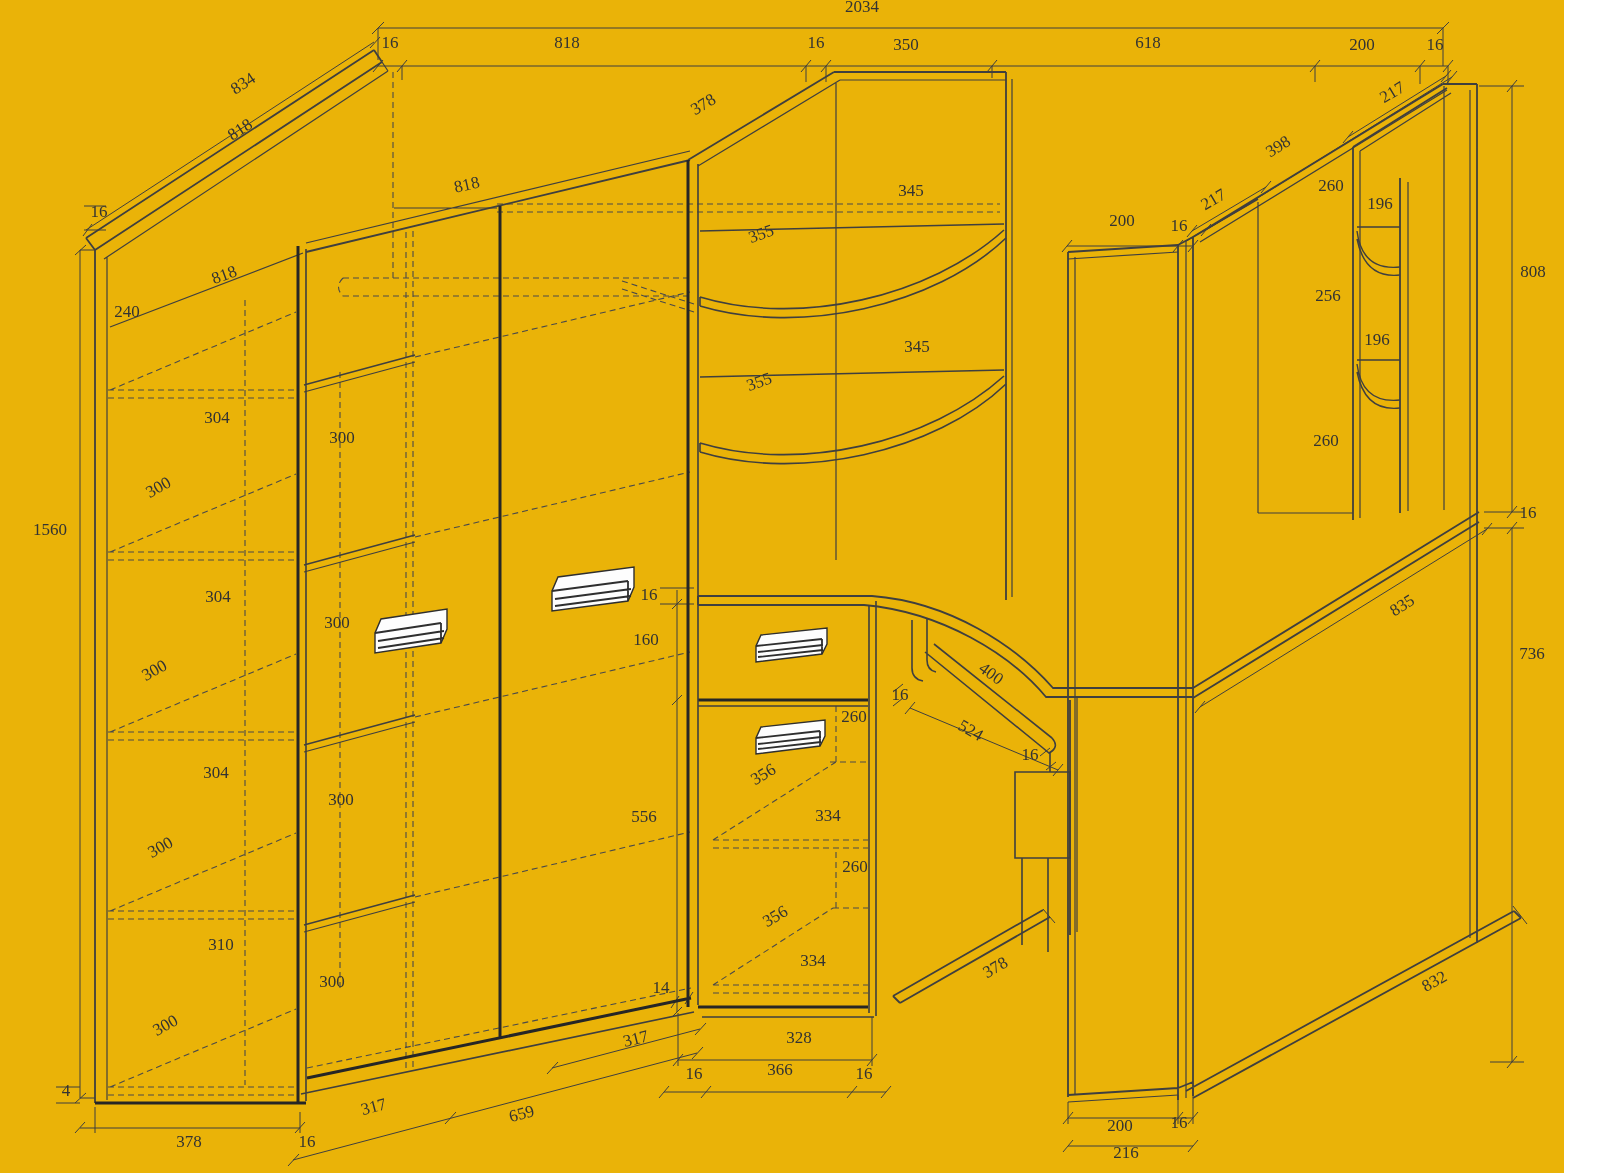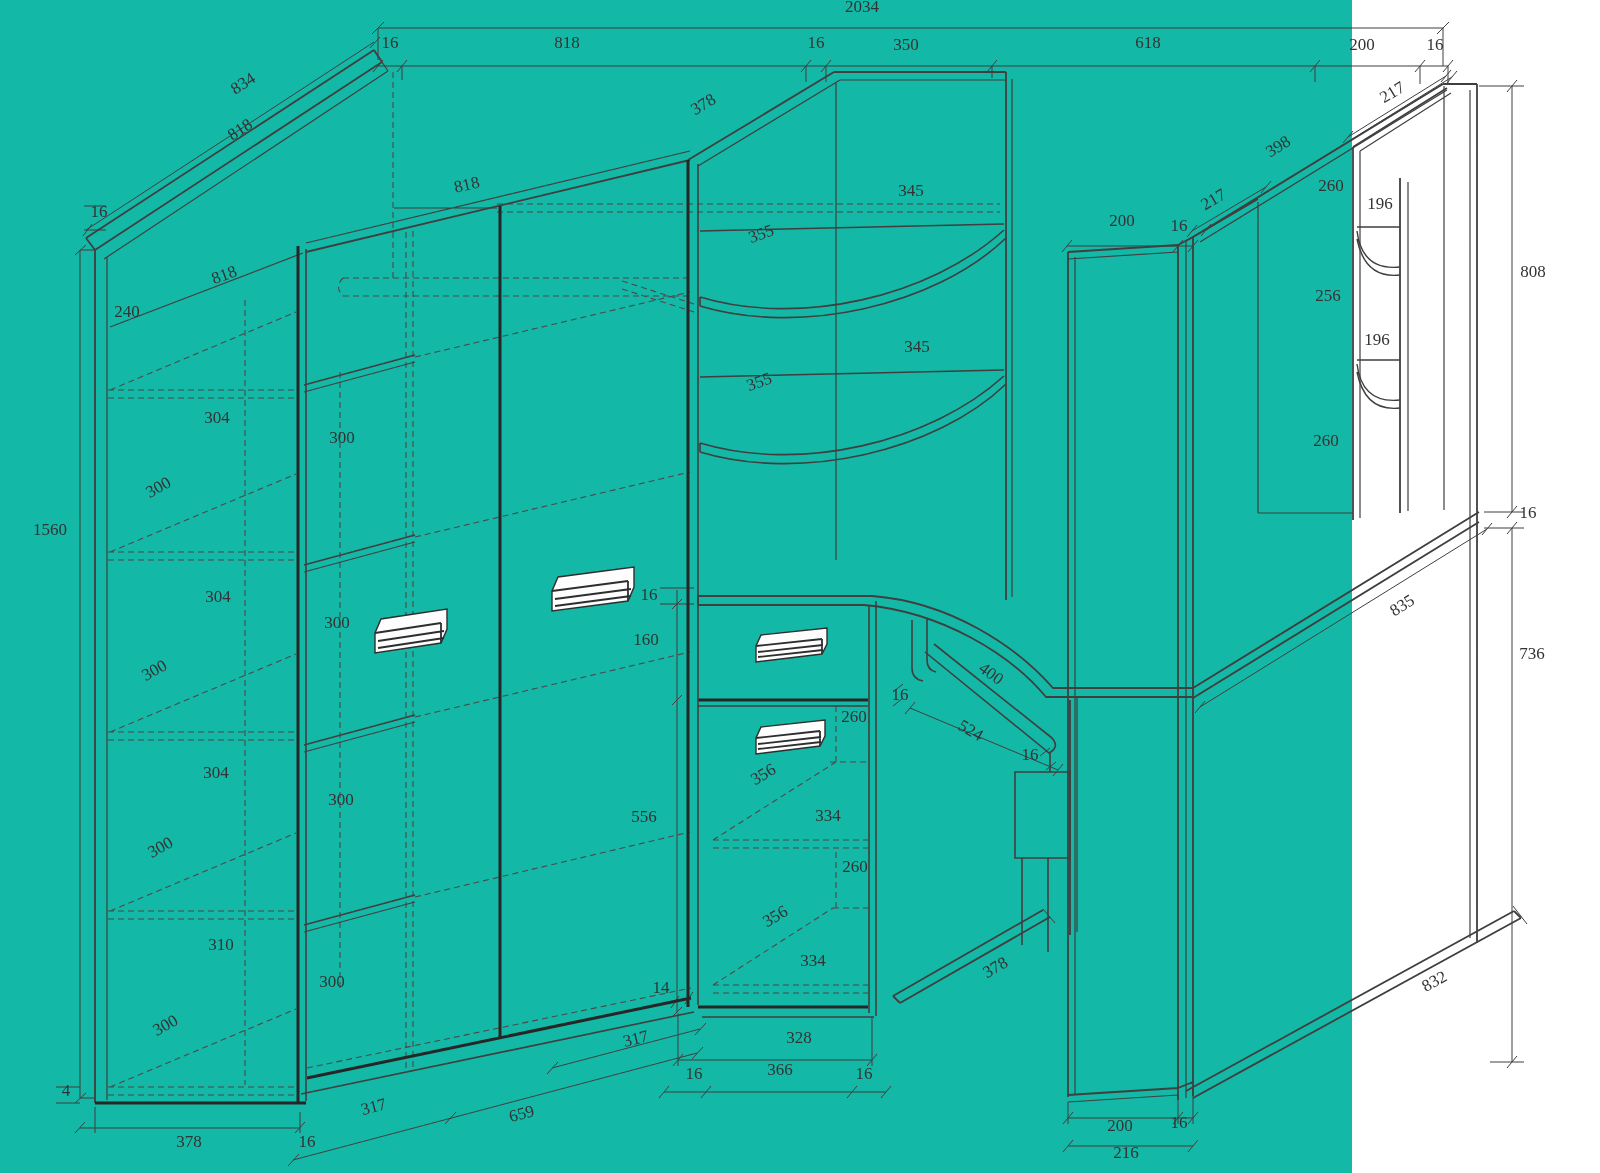--- a/index.html
+++ b/index.html
@@ -1,17 +1,17 @@
 <!DOCTYPE html>
 <html><head>
 <meta charset="utf-8">
 <style>
   html,body{margin:0;padding:0;background:#ffffff;}
   .stage{
-    width:1352px;height:1173px;position:relative;background:#14b8a6;
+    width:1564px;height:1173px;position:relative;background:#eab308;
     font-family:"Liberation Serif", serif;
   }
   svg{display:block;}
   svg text{
     font-family:"Liberation Serif", serif;
     font-size:17px;
     fill:#333333;
     text-anchor:middle;
   }
   .ln{fill:none;stroke:#3f3f3f;}

